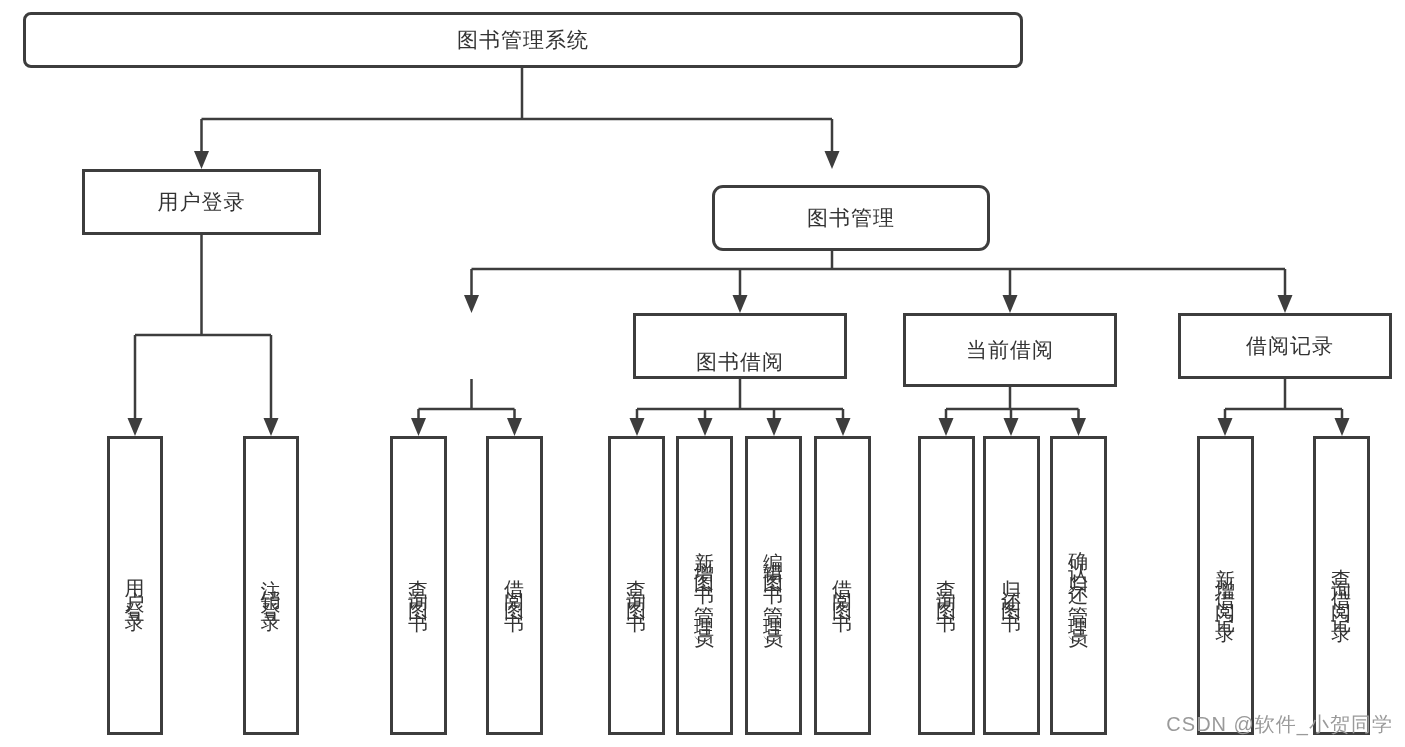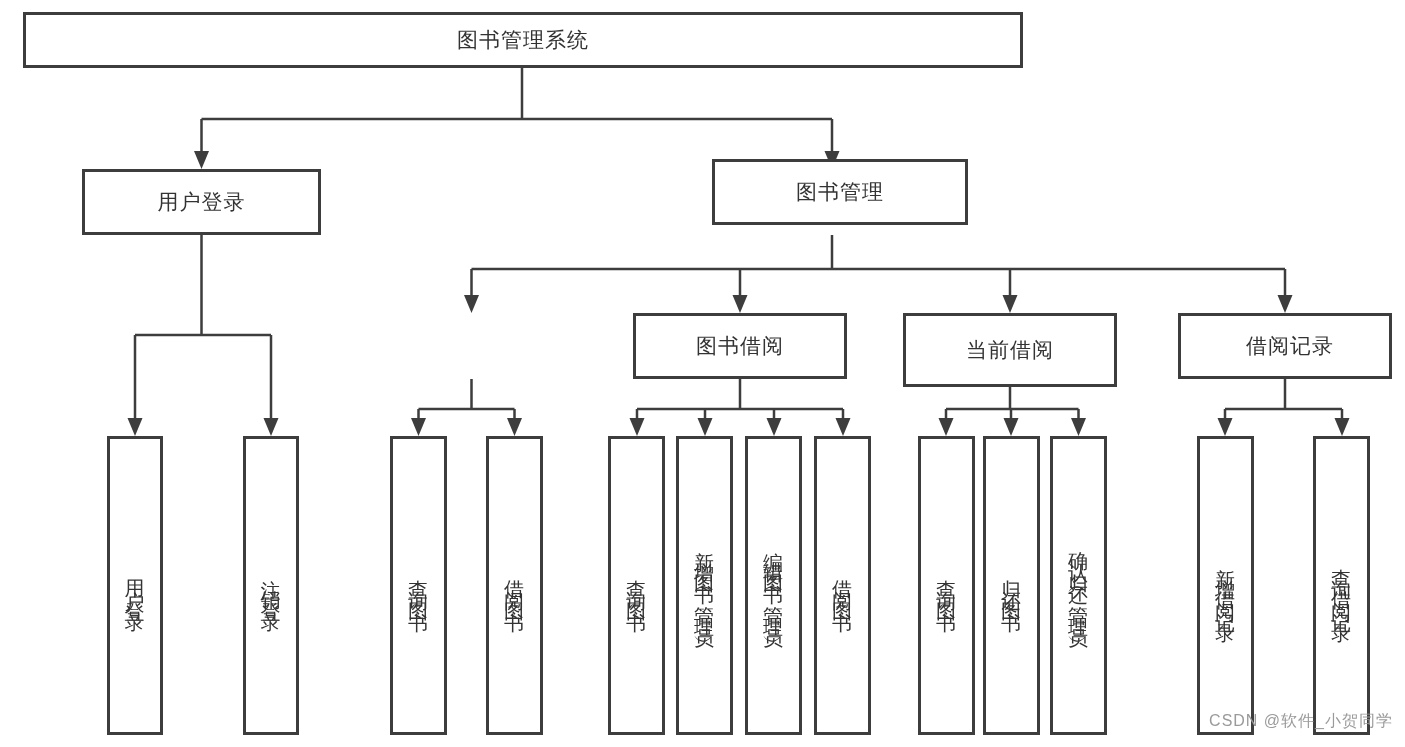--- a/index.html
+++ b/index.html
@@ -34,21 +34,21 @@
     font-size:20px;
     letter-spacing:11px;
     color:#333333;
     line-height:1;
     white-space:nowrap;
   }
   #watermark {
     position:absolute;
     right:12px;
     top:711px;
-    font-size:16px;
+    font-size:20px;
     color:#9a9a9a;
     letter-spacing:1px;
     white-space:nowrap;
   }
 </style>
 </head>
 <body>
 
 <div id="canvas">
 
@@ -85,32 +85,32 @@
       <polygon points="766.5,418 781.5,418 774,436"></polygon>
       <polygon points="835.5,418 850.5,418 843,436"></polygon>
       <polygon points="938.5,418 953.5,418 946,436"></polygon>
       <polygon points="1003.5,418 1018.5,418 1011,436"></polygon>
       <polygon points="1071,418 1086,418 1078.5,436"></polygon>
       <polygon points="1217.5,418 1232.5,418 1225,436"></polygon>
       <polygon points="1334.5,418 1349.5,418 1342,436"></polygon>
     </g>
   </svg>
 
-  <div class="node" style="left:23px; top:12px; width:1000px; height:56px;">
+  <div class="node" style="left:23px; top:12px; width:1000px; height:56px;border-radius:8px;">
     <span class="hlabel">图书管理系统</span>
   </div>
 
   <div class="node" style="left:82px; top:169px; width:239px; height:66px;">
     <span class="hlabel">用户登录</span>
   </div>
-  <div class="node" style="left:712px; top:159px; width:256px; height:66px;">
+  <div class="node" style="left:712px; top:185px; width:278px; height:66px;border-radius:11px;">
     <span class="hlabel">图书管理</span>
   </div>
 
-  <div class="node" style="left:633px; top:313px; width:214px; height:66px;">
+  <div class="node" style="left:633px; top:313px; width:214px; height:66px;align-items:flex-end;">
     <span class="hlabel">图书借阅</span>
   </div>
   <div class="node" style="left:903px; top:313px; width:214px; height:74px;">
     <span class="hlabel">当前借阅</span>
   </div>
   <div class="node" style="left:1178px; top:313px; width:214px; height:66px;padding-left:10px;">
     <span class="hlabel">借阅记录</span>
   </div>
 
   <div class="node leaf" style="left:107px; top:436px; width:56px; height:299px;">

